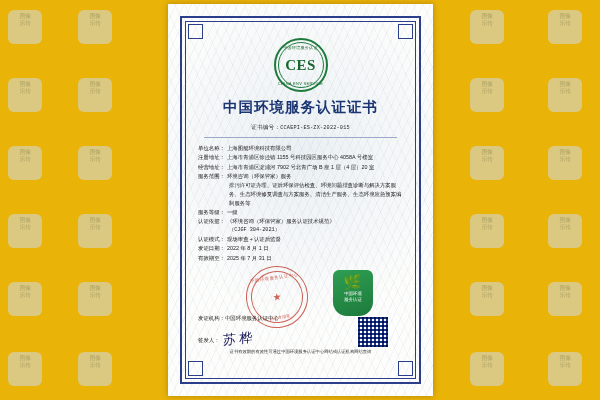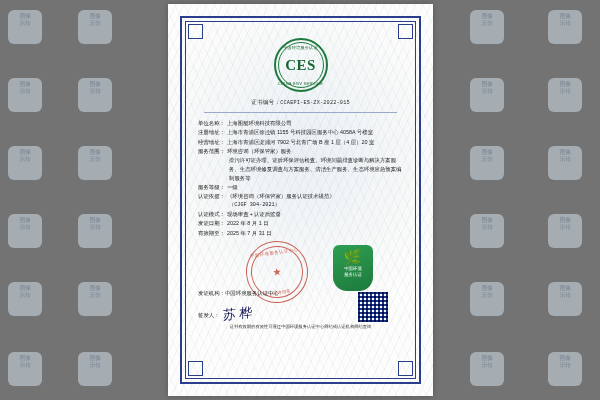--- a/index.html
+++ b/index.html
@@ -12,21 +12,21 @@
     overflow: hidden;
     font-family: "Liberation Sans", sans-serif;
     background: #f2f3f1;
   }
 
   
   .page {
     position: relative;
     width: 600px;
     height: 400px;
-    background: #737373;
+    background: #eab308;
     overflow: hidden;
   }
   .wm-layer {
     position: absolute;
     inset: 0;
     pointer-events: none;
   }
   .wm {
     position: absolute;
     width: 34px;
@@ -429,20 +429,21 @@
       <div class="logo-wrap">
         <div class="logo">
           <div class="ring"></div>
           <div class="ring2"></div>
           <div class="arc-top">中国环境服务认证</div>
           <div class="ces">CES</div>
           <div class="arc-bottom">CHINA ENV SERVICE</div>
         </div>
       </div>
 
+      <div class="title">中国环境服务认证证书</div>
 
       <div class="cert-no">
         <span>证书编号：</span><span class="mono">CCAEPI-ES-ZX-2022-015</span>
       </div>
 
       <div class="rule"></div>
 
       <div class="fields">
         <div class="row">
           <span class="label">单位名称：</span>

